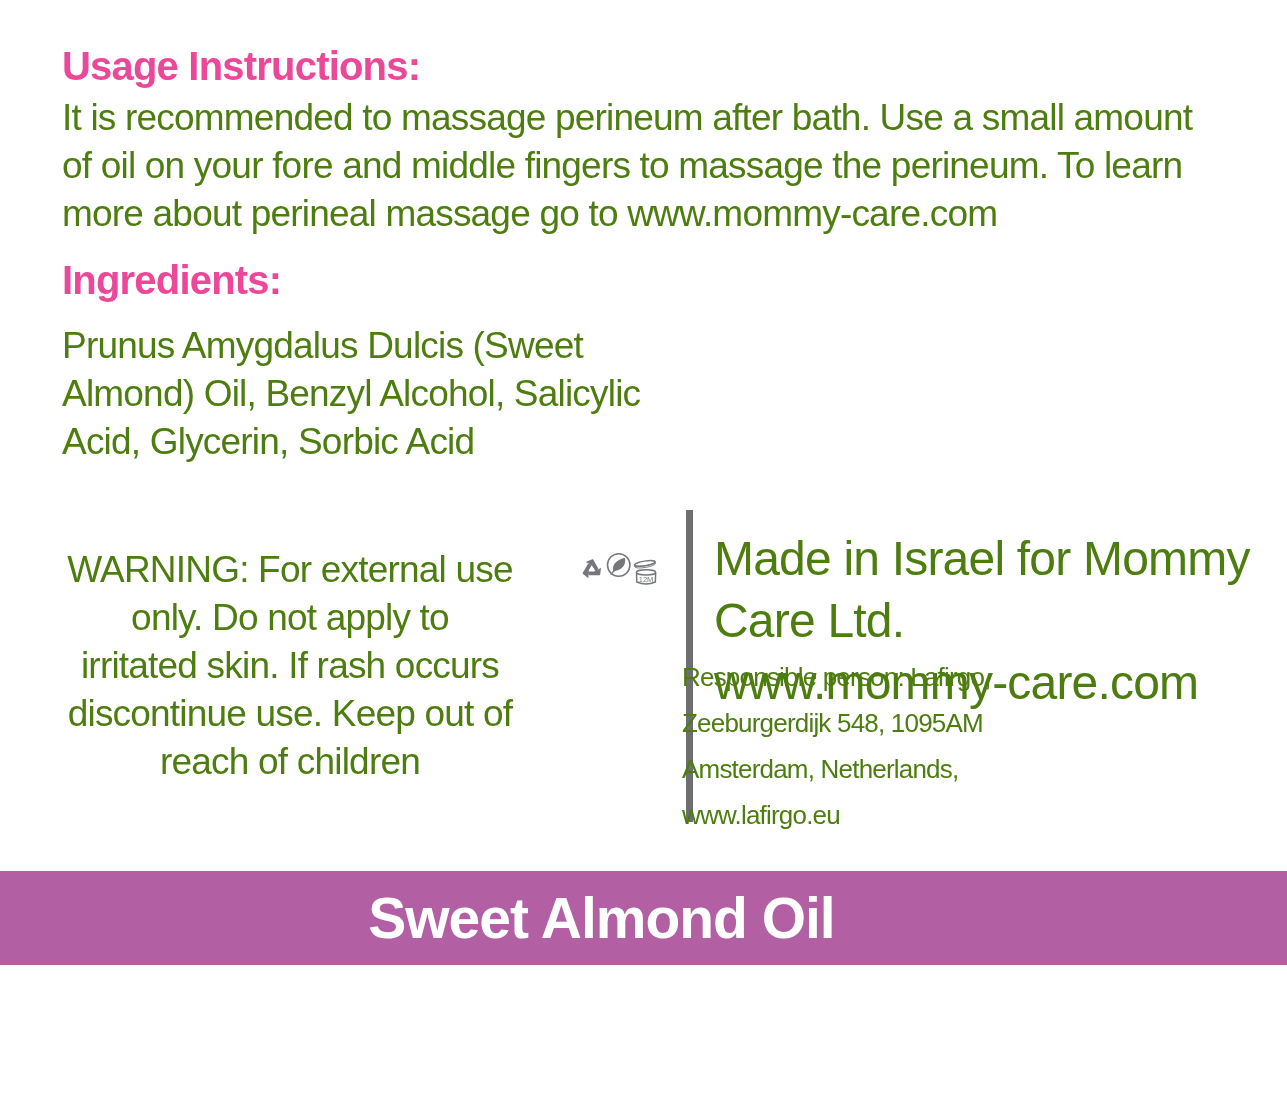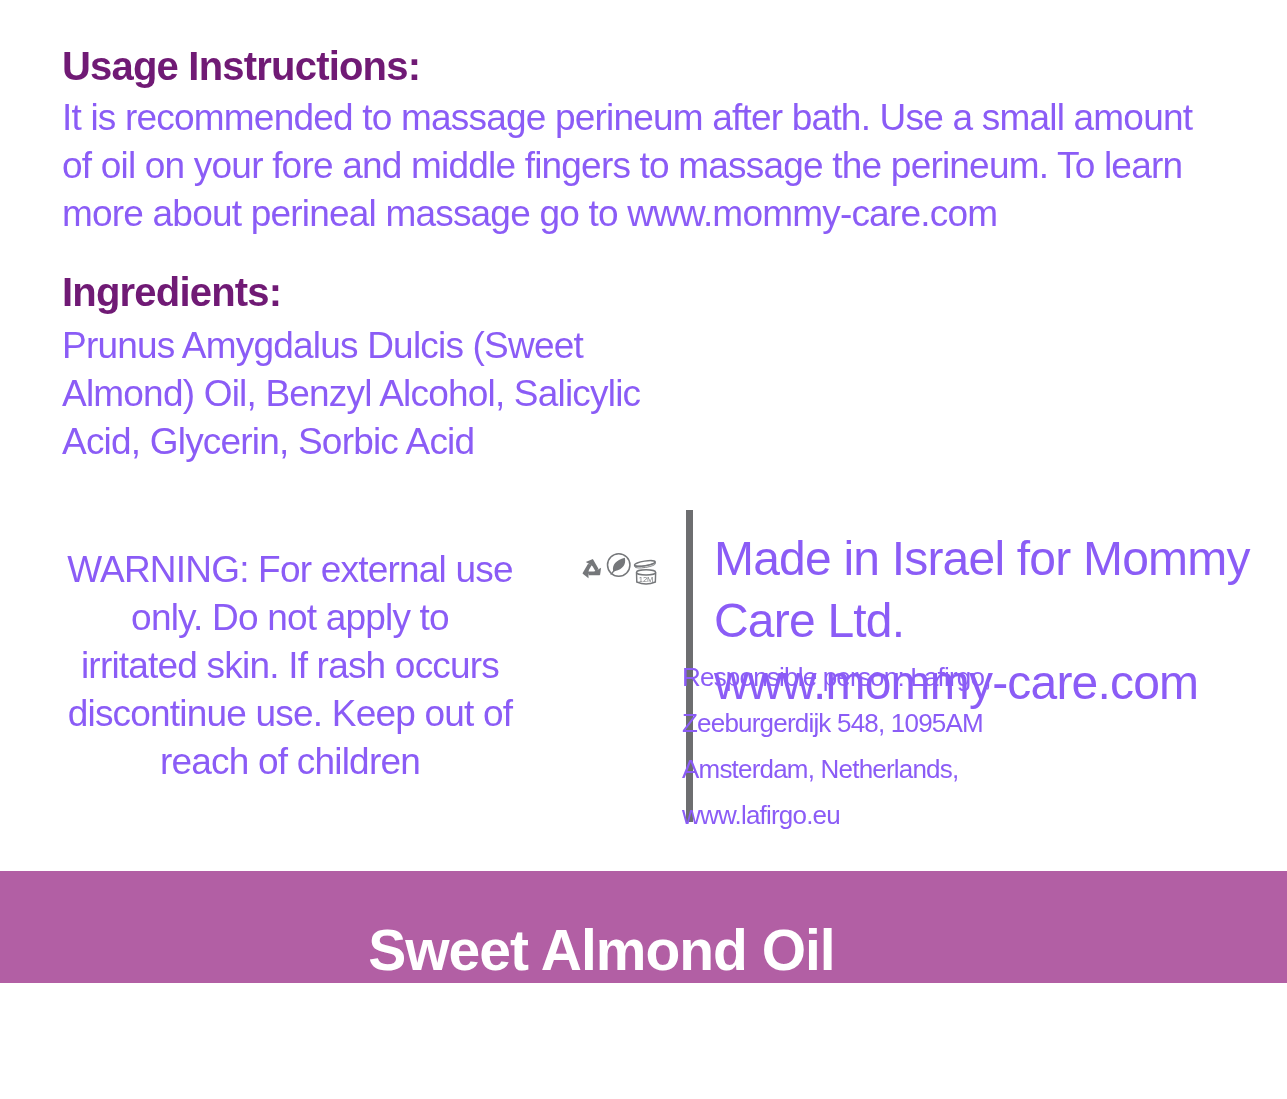--- a/index.html
+++ b/index.html
@@ -6,50 +6,50 @@
   .label{
     position:relative;
     width:1287px;height:1099px;
     background:#ffffff;
     font-family:"Liberation Sans", sans-serif;
     overflow:hidden;
   }
   .heading{
     position:absolute;
     font-size:40px;font-weight:bold;
-    color:#701a75;
+    color:#ec4899;
     letter-spacing:-0.8px;
     white-space:pre-line;
   }
   .bodytext{
     position:absolute;
     font-size:37px;line-height:48px;
-    color:#8b5cf6;
+    color:#4d7c0f;
     letter-spacing:-0.8px;
     white-space:pre-line;
   }
   #usage-heading{top:44px;left:62px;}
   #usage-body{top:94px;left:62px;width:1160px;}
-  #ingredients-heading{top:270px;left:62px;}
+  #ingredients-heading{top:258px;left:62px;}
   #ingredients-body{top:322px;left:62px;width:700px;}
   #warning-body{top:546px;left:35px;width:510px;text-align:center;}
   .icon-col{position:absolute;left:578px;top:528px;width:82px;display:flex;flex-direction:row;align-items:center;}
   .icon-col .icn{display:block;}
   #recycle-icon{margin-bottom:14px;}
   #leaf-icon{margin-bottom:16px;}
   .divider{
     position:absolute;left:686px;top:510px;width:7px;height:312px;
     background:#6d6e70;
   }
   #madein-body{top:528px;left:714px;width:540px;line-height:62px;font-size:48px;}
   #responsible-body{top:654px;left:682px;width:540px;line-height:46px;font-size:26px;}
   .banner{
-    position:absolute;left:0;top:871px;width:1287px;height:112px;
+    position:absolute;left:0;top:871px;width:1287px;height:94px;
     background:#b25fa4;
-    display:flex;align-items:flex-end;justify-content:center;
+    display:flex;align-items:center;justify-content:center;
   }
   .banner-title{
     color:#ffffff;font-size:57px;font-weight:bold;
     letter-spacing:-1px;
     padding-right:84px;
   }
 </style>
 </head>
 <body>
 

